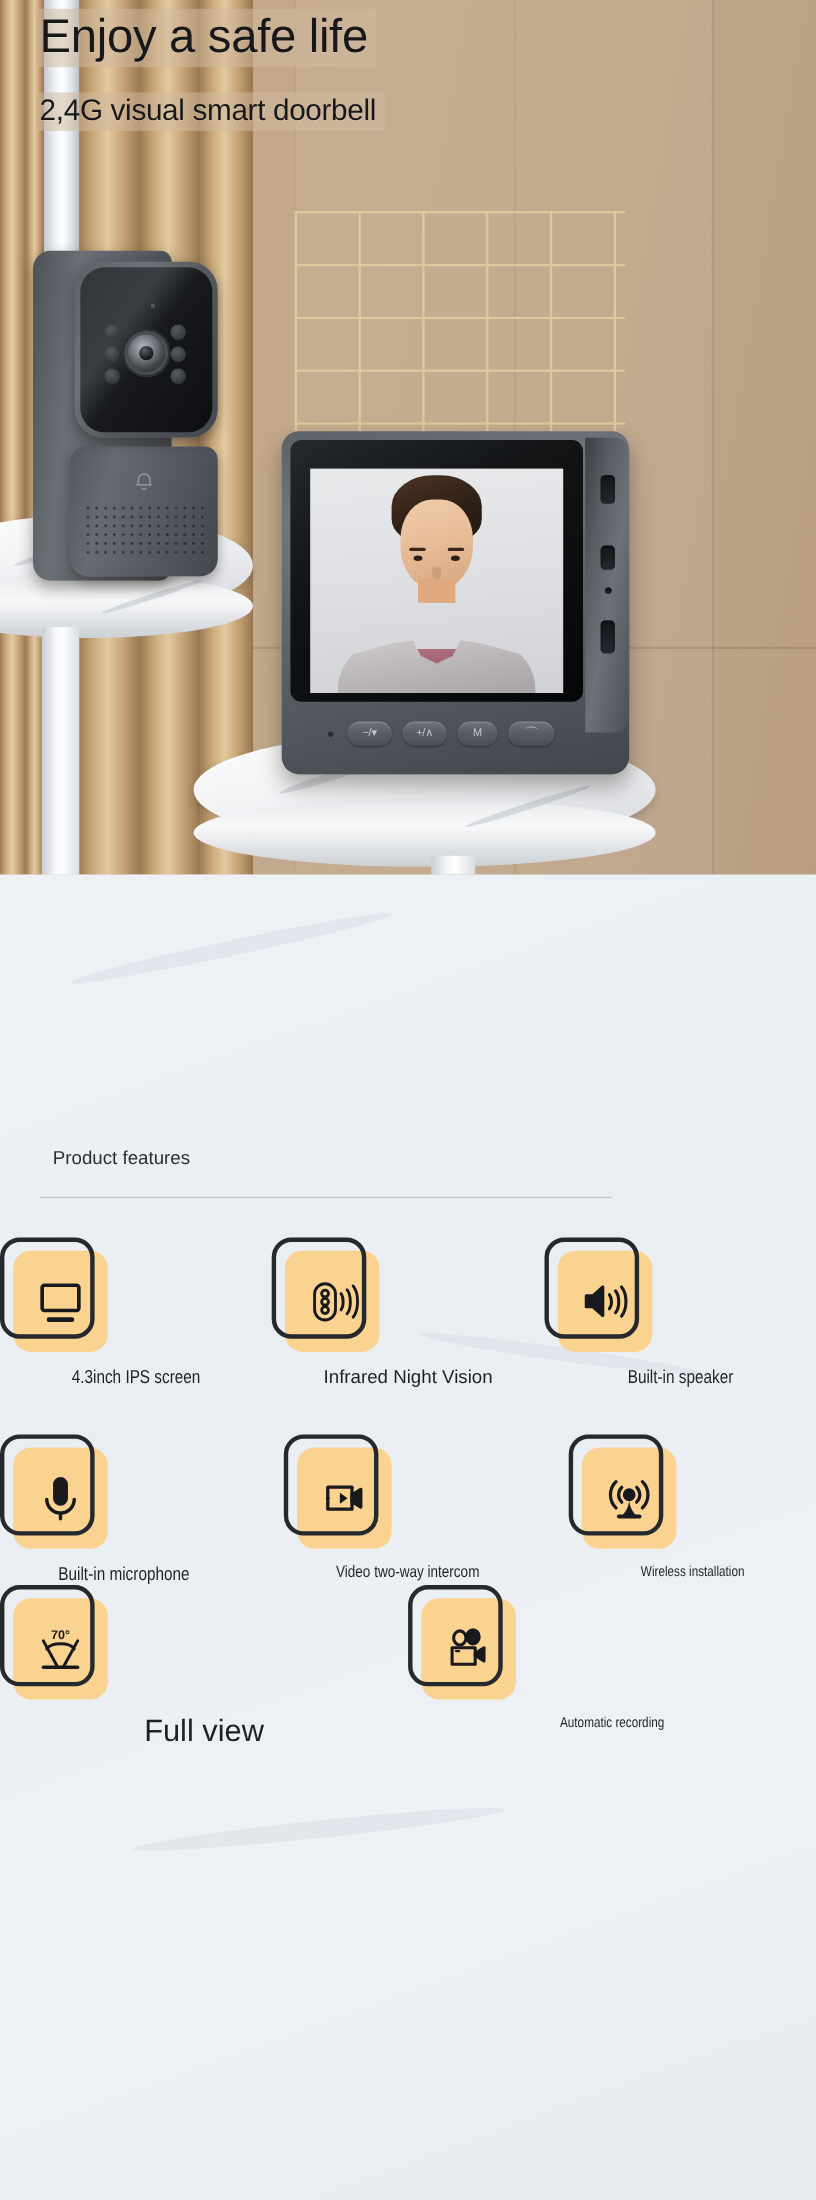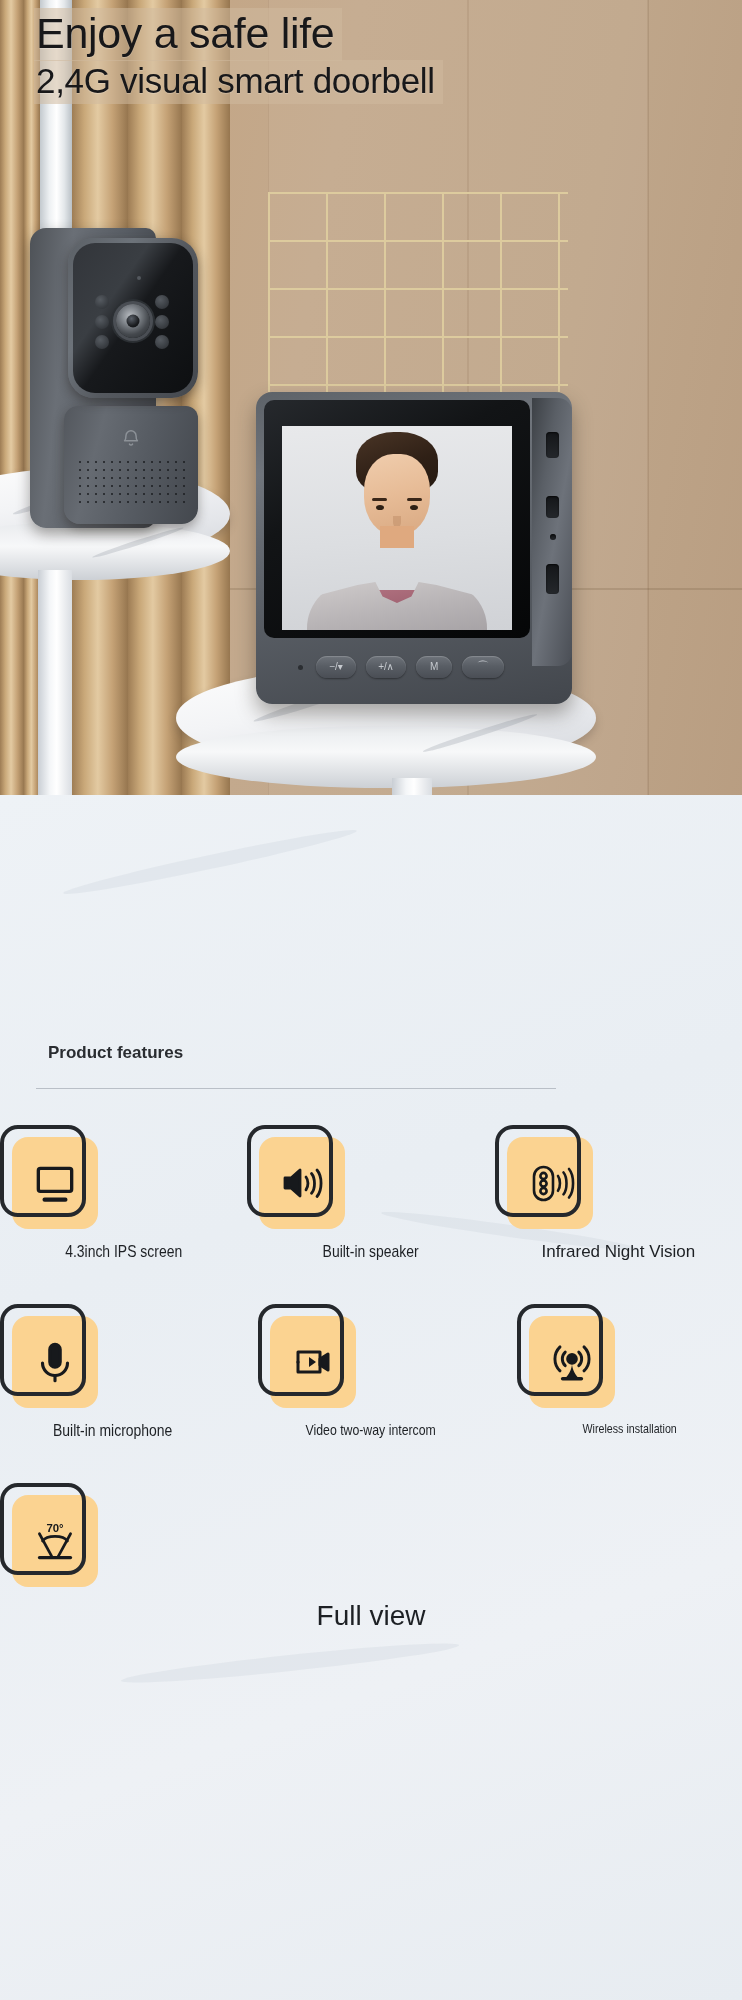--- a/index.html
+++ b/index.html
@@ -40,21 +40,21 @@
 
   
   .hero-title, .hero-sub {
     position: absolute; left: 34px; color: #18181a;
     font-weight: 400; letter-spacing: -.3px; white-space: nowrap;
     background: rgba(207,186,159,.55);
     padding: 1px 8px 3px 2px;
     text-shadow: 0 1px 1px rgba(255,255,255,.22);
   }
   .hero-title { top: 8px; font-size: 43px; }
-  .hero-sub   { top: 60px; font-size: 35px; }
+  .hero-sub   { top: 84px; font-size: 27px; }
 
   
   .table-top {
     position: absolute; border-radius: 50%;
     background: linear-gradient(170deg, #fdfdfd 0%, #f3f4f6 38%, #e4e6ea 70%, #d2d5da 100%);
     box-shadow: 0 5px 9px rgba(80,70,60,.26);
   }
   .table-edge {
     position: absolute; border-radius: 50%;
     background: linear-gradient(180deg, #e9ebee 0%, #f7f8f9 42%, #ccd0d5 100%);
@@ -183,21 +183,21 @@
   }
   .mon-led { position: absolute; left: 34px; top: 23px; width: 5px; height: 5px; border-radius: 50%; background: #2b2e32; }
 
   
   .features {
     position: absolute; left: 0; top: 795px; width: 742px; height: 1205px;
     background: linear-gradient(160deg, #eef2f6 0%, #e9eef3 35%, #eef1f5 70%, #e7ecf1 100%);
   }
   .marble-streak { position: absolute; background: rgba(186,193,203,.2); border-radius: 50%; }
   .feat-title {
-    position: absolute; left: 48px; top: 248px; font-size: 17px; color: #2a2d31; font-weight: 700;
+    position: absolute; left: 48px; top: 248px; font-size: 17px; color: #2a2d31; font-weight: 400;
   }
   .feat-rule { position: absolute; left: 36px; top: 293px; width: 520px; height: 1px; background: #b9bfc7; }
 
   .grid { position: absolute; left: 0; top: 330px; width: 742px; }
   .frow { display: flex; }
   .fcell { flex: 1; display: flex; flex-direction: column; }
 
   
   .tile { position: relative; width: 98px; height: 104px; }
   .tile-fill {
@@ -349,52 +349,52 @@
             </div>
           </div>
           <div class="flabel f-cond" style="font-size:17px;">4.3inch IPS screen</div>
         </div>
 
         <div class="fcell">
           <div class="tile">
             <div class="tile-fill"></div>
               <div class="tile-outline"></div>
             <div class="tile-glyph">
-              <svg viewBox="0 0 52 48" width="52" height="48" fill="none" stroke="#17191c" stroke-width="2.8" stroke-linejoin="round" stroke-linecap="round">
-                <path d="M9 19h6l9-8v26l-9-8H9z" fill="#17191c"></path>
-                <path d="M30 18c2.6 3.3 2.6 9.4 0 12.8"></path>
-                <path d="M35.5 14.5c4 4.8 4 15.5 0 19.8"></path>
-                <path d="M41 11c5.4 6.4 5.4 20 0 26.5"></path>
-              </svg>
-            </div>
-          </div>
-          <div class="flabel f-cond" style="font-size:17px;">Built-in speaker</div>
-        </div>
-
-        <div class="fcell">
-          <div class="tile">
-            <div class="tile-fill"></div>
-              <div class="tile-outline"></div>
-            <div class="tile-glyph">
               <svg viewBox="0 0 52 48" width="52" height="48" fill="none" stroke="#17191c" stroke-width="2.6" stroke-linecap="round">
                 <rect x="10" y="8" width="19" height="33" rx="9.5"></rect>
                 <circle cx="19.5" cy="17" r="3.1"></circle>
                 <circle cx="19.5" cy="24.5" r="3.1"></circle>
                 <circle cx="19.5" cy="32" r="3.1"></circle>
                 <path d="M34 17c2.6 3.3 2.6 11.4 0 14.8"></path>
                 <path d="M39.5 13.5c4 4.8 4 17.5 0 21.8"></path>
                 <path d="M45 10c5.4 6.4 5.4 22 0 28.5"></path>
               </svg>
             </div>
           </div>
           <div class="flabel" style="font-size:17px;">Infrared Night Vision</div>
         </div>
-      </div>
-
-      <div class="frow" style="margin-bottom:42px;gap:33px;">
+
+        <div class="fcell">
+          <div class="tile">
+            <div class="tile-fill"></div>
+              <div class="tile-outline"></div>
+            <div class="tile-glyph">
+              <svg viewBox="0 0 52 48" width="52" height="48" fill="none" stroke="#17191c" stroke-width="2.8" stroke-linejoin="round" stroke-linecap="round">
+                <path d="M9 19h6l9-8v26l-9-8H9z" fill="#17191c"></path>
+                <path d="M30 18c2.6 3.3 2.6 9.4 0 12.8"></path>
+                <path d="M35.5 14.5c4 4.8 4 15.5 0 19.8"></path>
+                <path d="M41 11c5.4 6.4 5.4 20 0 26.5"></path>
+              </svg>
+            </div>
+          </div>
+          <div class="flabel f-cond" style="font-size:17px;">Built-in speaker</div>
+        </div>
+      </div>
+
+      <div class="frow" style="gap:33px;">
         <div class="fcell">
           <div class="tile">
             <div class="tile-fill"></div>
               <div class="tile-outline"></div>
             <div class="tile-glyph">
               <svg viewBox="0 0 48 48" width="50" height="50" fill="none" stroke="#17191c" stroke-width="3" stroke-linecap="round">
                 <rect x="19" y="7" width="10" height="22" rx="5" fill="#17191c"></rect>
                 <path d="M12 25c0 6.6 5.4 12 12 12s12-5.4 12-12"></path>
                 <line x1="24" y1="37" x2="24" y2="42"></line>
               </svg>
@@ -450,17 +450,33 @@
                 <line x1="11" y1="19" x2="23" y2="41"></line>
                 <line x1="41" y1="19" x2="29" y2="41"></line>
                 <path d="M14 26c4-6 20-6 24 0"></path>
                 <line x1="11" y1="42" x2="41" y2="42" stroke-width="3"></line>
               </svg>
             </div>
           </div>
           <div class="flabel" style="font-size:28px;">Full view</div>
         </div>
 
+        <div class="fcell">
+          <div class="tile">
+            <div class="tile-fill"></div>
+              <div class="tile-outline"></div>
+            <div class="tile-glyph">
+              <svg viewBox="0 0 52 48" width="52" height="48" fill="none" stroke="#17191c" stroke-width="2.8" stroke-linejoin="round" stroke-linecap="round">
+                <ellipse cx="18" cy="14" rx="5.6" ry="6.4"></ellipse>
+                <ellipse cx="30" cy="13" rx="5.6" ry="6.4" fill="#17191c"></ellipse>
+                <path d="M11 23h21v15H11z"></path>
+                <path d="M32 28l8-5v12l-8-5z" fill="#17191c"></path>
+                <path d="M14.5 26h3" stroke-width="2"></path>
+              </svg>
+            </div>
+          </div>
+          <div class="flabel f-cond" style="font-size:13px;">Automatic recording</div>
+        </div>
 
       </div>
     </div>
   </section>
 </div>
 
 </body></html>

